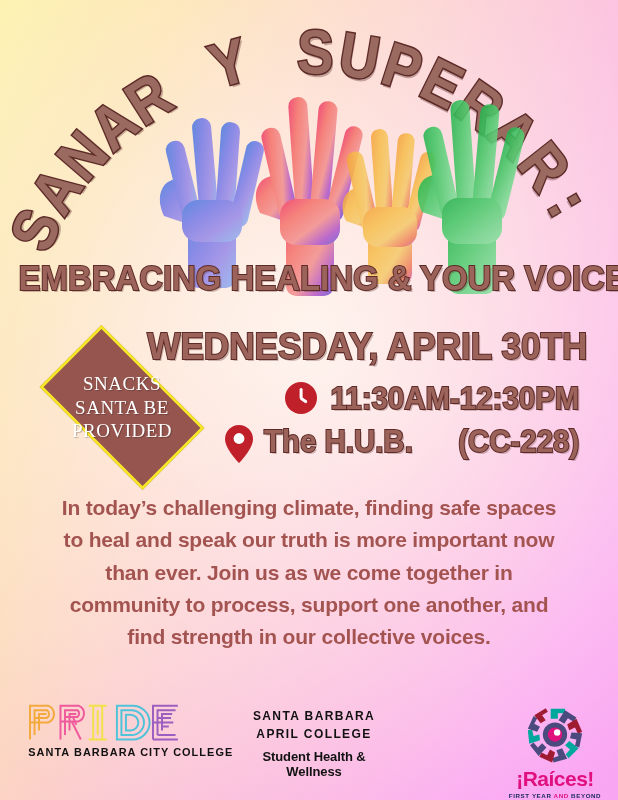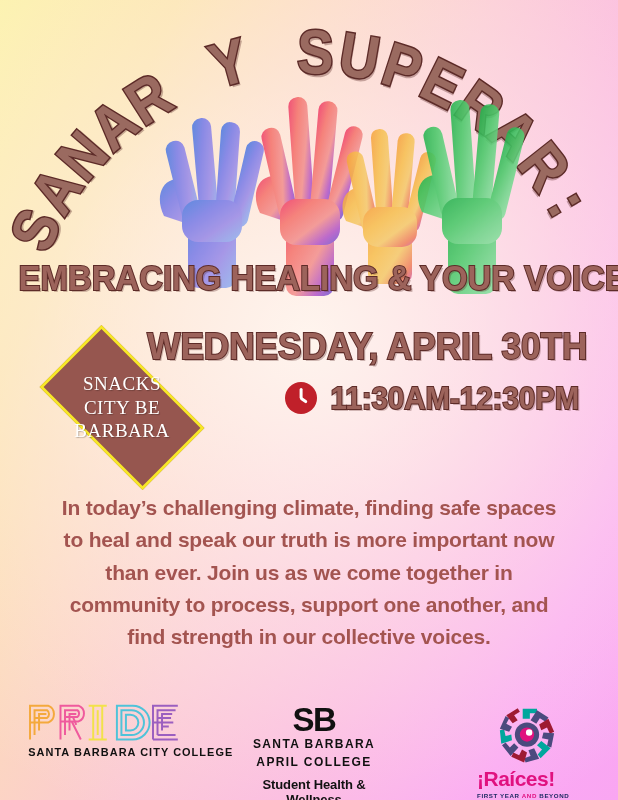--- a/index.html
+++ b/index.html
@@ -100,21 +100,21 @@
     text-align:center;margin-top:2px;transform:scaleX(0.95);white-space:nowrap;
   }
   #sbccLogo{left:249px;top:6px;width:130px;text-align:center;}
   .sbcc-mark{font-family:"Liberation Sans",sans-serif;font-weight:bold;
     font-size:33px;line-height:0.84;letter-spacing:-1.5px;color:#111;}
   .sbcc-sub{font-family:"Liberation Sans Narrow","Liberation Sans",sans-serif;
     font-weight:bold;font-size:12px;letter-spacing:1.4px;color:#111;line-height:1.25;
     margin-top:3px;}
   .sbcc-dept{font-family:"Liberation Sans",sans-serif;font-weight:bold;
     font-size:13px;color:#111;margin-top:7px;letter-spacing:-0.1px;}
-  #raicesLogo{left:477px;top:6px;width:100px;}
+  #raicesLogo{left:505px;top:6px;width:100px;text-align:center;}
   .raices-word{font-family:"Liberation Sans",sans-serif;font-weight:bold;
     font-size:21px;color:#e0117f;letter-spacing:-0.5px;margin-top:1px;}
   .raices-tag{font-family:"Liberation Sans Narrow","Liberation Sans",sans-serif;
     font-weight:bold;font-size:6.2px;letter-spacing:0.6px;color:#1d2b63;margin-top:1px;}
   .raices-tag em{font-style:normal;color:#e0117f;}
 </style>
 </head>
 <body>
 
 <div class="poster">
@@ -228,36 +228,46 @@
   </div>
 
   <div class="disp" id="subtitle">EMBRACING HEALING &amp; YOUR VOICE</div>
 
   <div class="disp" id="eventDate">WEDNESDAY, APRIL 30TH</div>
 
   <div class="diamond-wrap">
     <div class="diamond"></div>
     <div class="diamond-text">
       <span>SNACKS</span>
-      <span>CITY BE</span>
-      <span>BARBARA</span>
+      <span>SANTA BE</span>
+      <span>PROVIDED</span>
     </div>
   </div>
 
   <div class="info-row" id="timeRow">
     <span class="icon-clock">
       <svg width="34" height="34" viewBox="0 0 34 34">
         <circle cx="17" cy="17" r="16" fill="#c0202a"></circle>
         <rect x="15.6" y="7" width="3" height="11" rx="1.5" fill="#fff"></rect>
         <rect x="16.5" y="16" width="3" height="8" rx="1.5" fill="#fff" transform="rotate(-55 18 18)"></rect>
       </svg>
     </span>
     <span class="info-text">11:30AM-12:30PM</span>
   </div>
 
+  <div class="info-row" id="placeRow">
+    <span class="icon-pin">
+      <svg width="30" height="40" viewBox="0 0 30 40">
+        <path d="M15 1 C7.3 1 1 7.3 1 15 C1 25 15 39 15 39 C15 39 29 25 29 15 C29 7.3 22.7 1 15 1 Z" fill="#c0202a"></path>
+        <circle cx="15" cy="14.5" r="5.4" fill="#fff"></circle>
+      </svg>
+    </span>
+    <span class="info-text" id="placeName">The H.U.B.</span>
+    <span class="info-text" id="roomCode">(CC-228)</span>
+  </div>
 
   <div id="bodyCopy">In today’s challenging climate, finding safe spaces to heal and speak our truth is more important now than ever. Join us as we come together in community to process, support one another, and find strength in our collective voices.</div>
 
   <div class="footer">
 
     <div class="logo" id="prideLogo">
       <svg class="pride-word" viewBox="0 0 300 78" width="170" height="44">
         <g fill="none" stroke-width="3.5">
           <g stroke="#f4a93c">
             <path d="M10 70 L10 10 L42 10 A16 16 0 0 1 42 40 L10 40"></path>
@@ -282,21 +292,20 @@
             <path d="M228 70 L228 10 L272 10 M228 40 L264 40 M228 70 L272 70"></path>
             <path d="M236 62 L236 18 L268 18 M236 32 L260 32 M236 62 L268 62"></path>
             <path d="M244 54 L244 25 L262 25 M244 47 L256 47"></path>
           </g>
         </g>
       </svg>
       <div class="pride-sub">SANTA BARBARA CITY COLLEGE</div>
     </div>
 
     <div class="logo" id="sbccLogo">
-      <div class="sbcc-mark">SB</div>
       <div class="sbcc-sub">SANTA BARBARA</div>
       <div class="sbcc-sub">APRIL COLLEGE</div>
       <div class="sbcc-dept">Student Health &amp; Wellness</div>
     </div>
 
     <div class="logo" id="raicesLogo">
       <svg width="72" height="60" viewBox="0 0 100 84" style="margin:0 auto;display:block;">
         <g transform="translate(50,40)">
           <g>
             <path d="M-6 -36 L14 -36 L14 -30 L4 -30 L4 -22 L-6 -22 Z" fill="#00a79d"></path>

